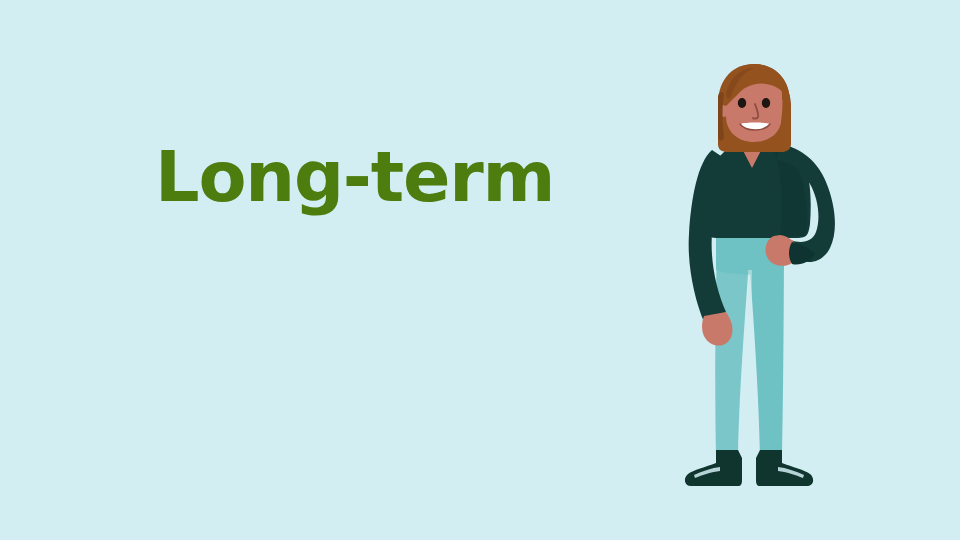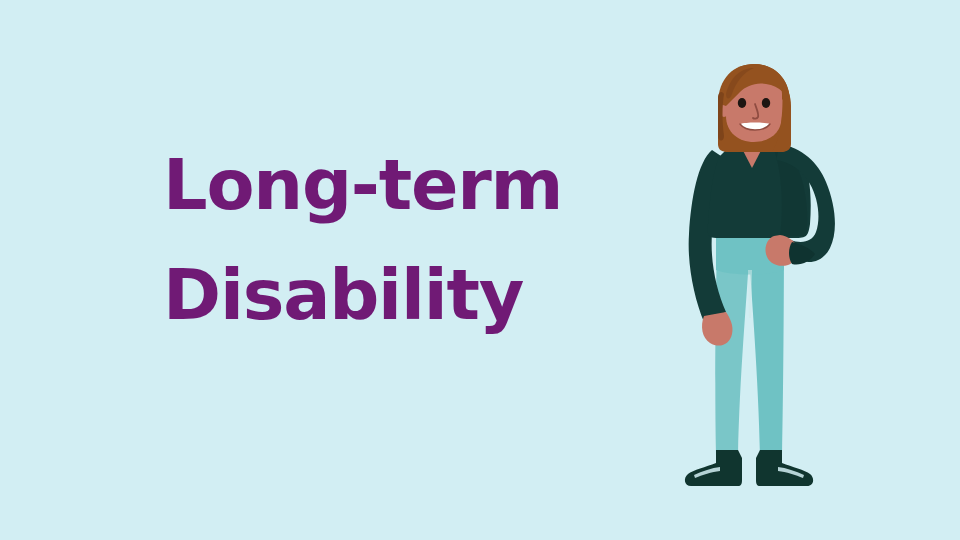--- a/index.html
+++ b/index.html
@@ -24,23 +24,23 @@
     left: 155px;
     top: 126px;
     width: 480px;
   }
   .title-line {
     font-family: "DejaVu Sans", "Liberation Sans", sans-serif;
     font-weight: bold;
     font-size: 70px;
     line-height: 102px;
     letter-spacing: -1.2px;
-    color: #701a75;
+    color: #4d7c0f;
     white-space: nowrap;
-    margin: 8px;
+    margin: 0;
   }
   #illustration {
     position: absolute;
     left: 660px;
     top: 58px;
     width: 220px;
     height: 430px;
   }
   #illustration svg {
     display: block;
@@ -48,21 +48,20 @@
     height: 430px;
   }
 </style>
 </head>
 <body>
 
 <div id="slide">
 
   <div id="title-block">
     <div class="title-line">Long-term</div>
-    <div class="title-line">Disability</div>
   </div>
 
   <div id="illustration">
     <svg viewBox="0 0 220 430" xmlns="http://www.w3.org/2000/svg">
 
       <g>
 
         <path d="M88 172 L124 172 C124 172 124 300 122 398 L100 398 C98 300 88 200 88 172 Z" fill="#6fc2c4"></path>
 
         <path d="M57 172 L90 172 C90 210 80 300 78 398 L56 398 C54 300 57 200 57 172 Z" fill="#7ac6c8"></path>

